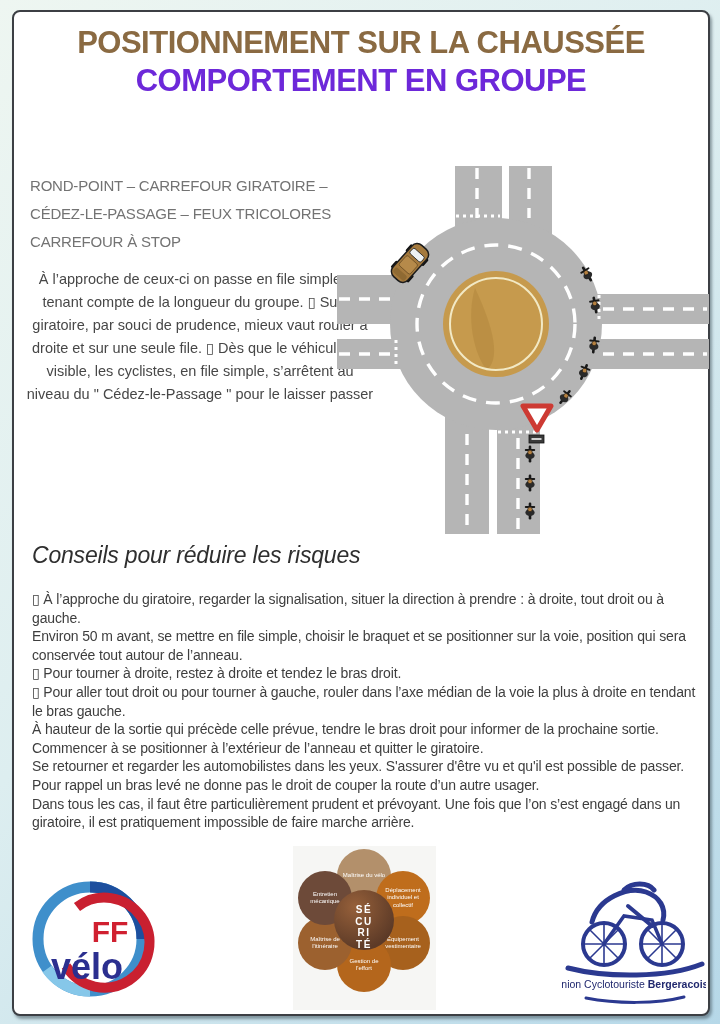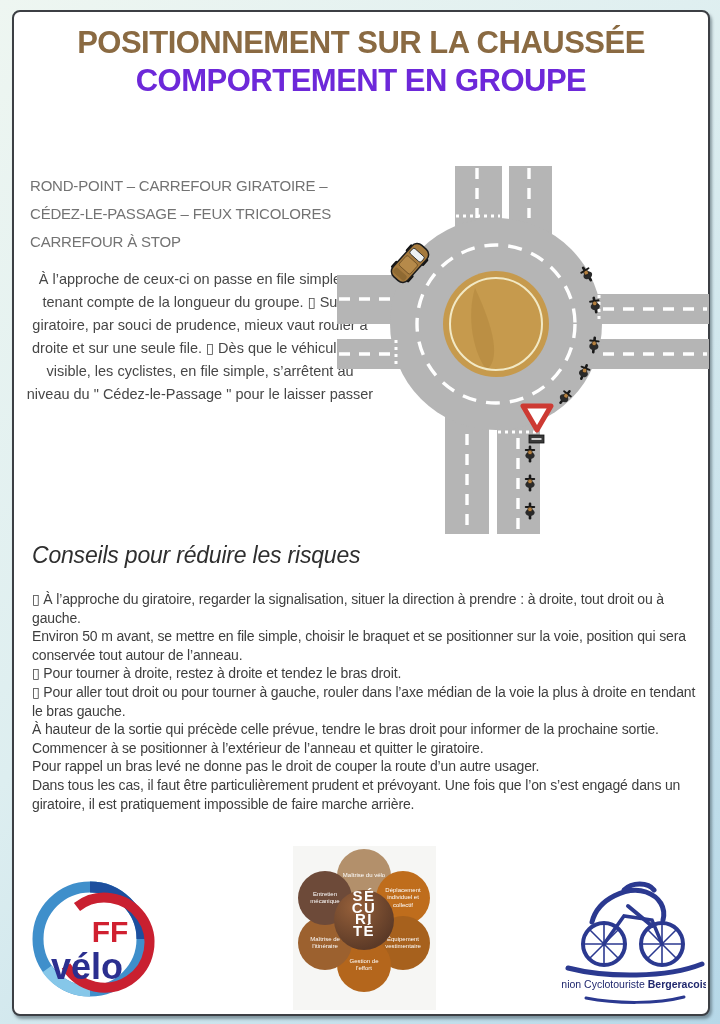--- a/index.html
+++ b/index.html
@@ -51,22 +51,22 @@
   }
   .petal.p-top{left:44px;top:3px;background:#b3906b;}
   .petal.p-tr{left:83px;top:25px;background:#bf6d1c;}
   .petal.p-br{left:83px;top:70px;background:#a7611d;}
   .petal.p-bottom{left:44px;top:92px;background:#b4661c;}
   .petal.p-bl{left:5px;top:70px;background:#9c612f;}
   .petal.p-tl{left:5px;top:25px;background:#6d4a39;}
   .flower-center{
     position:absolute;left:41px;top:44px;width:60px;height:60px;border-radius:50%;
     background:radial-gradient(circle at 35% 28%,#96603a,#5c3a27 75%);
-    display:flex;flex-direction:column;align-items:center;justify-content:flex-start;
-    color:#fff;font-weight:bold;font-size:15px;line-height:11.5px;letter-spacing:1.5px;
+    display:flex;flex-direction:column;align-items:center;justify-content:flex-end;
+    color:#fff;font-weight:bold;font-size:10px;line-height:11.5px;letter-spacing:1.5px;
   }
 </style>
 </head>
 <body>
 
 <div class="card">
 
   <div class="abs title">
     <div class="l1">POSITIONNEMENT SUR LA CHAUSSÉE</div>
     <div class="l2">COMPORTEMENT EN GROUPE</div>
@@ -156,20 +156,21 @@
     </svg>
   </div>
 
   <div class="abs advice-heading">Conseils pour réduire les risques</div>
   <div class="abs advice-body">
     <p>▯ À l’approche du giratoire, regarder la signalisation, situer la direction à prendre : à droite, tout droit ou à gauche.</p>
     <p>Environ 50 m avant, se mettre en file simple, choisir le braquet et se positionner sur la voie, position qui sera conservée tout autour de l’anneau.</p>
     <p>▯ Pour tourner à droite, restez à droite et tendez le bras droit.</p>
     <p>▯ Pour aller tout droit ou pour tourner à gauche, rouler dans l’axe médian de la voie la plus à droite en tendant le bras gauche.</p>
     <p>À hauteur de la sortie qui précède celle prévue, tendre le bras droit pour informer de la prochaine sortie. Commencer à se positionner à l’extérieur de l’anneau et quitter le giratoire.</p>
+    <p>Se retourner et regarder les automobilistes dans les yeux. S'assurer d'être vu et qu'il est possible de passer.</p>
     <p>Pour rappel un bras levé ne donne pas le droit de couper la route d’un autre usager.</p>
     <p>Dans tous les cas, il faut être particulièrement prudent et prévoyant. Une fois que l’on s’est engagé dans un giratoire, il est pratiquement impossible de faire marche arrière.</p>
   </div>
 
   <div class="abs ffvelo">
     <svg width="140" height="132" viewBox="0 0 140 132">
       <circle cx="60" cy="63" r="52" fill="none" stroke="#3f8fcb" stroke-width="11"></circle>
       <path d="M60 11 A52 52 0 0 1 112 63" fill="none" stroke="#1d4f9e" stroke-width="11"></path>
       <path d="M17 93 A52 52 0 0 0 60 115" fill="none" stroke="#86c7e9" stroke-width="11"></path>
       <path d="M47 31 A45 45 0 1 1 36 90" fill="none" stroke="#c92030" stroke-width="10"></path>

